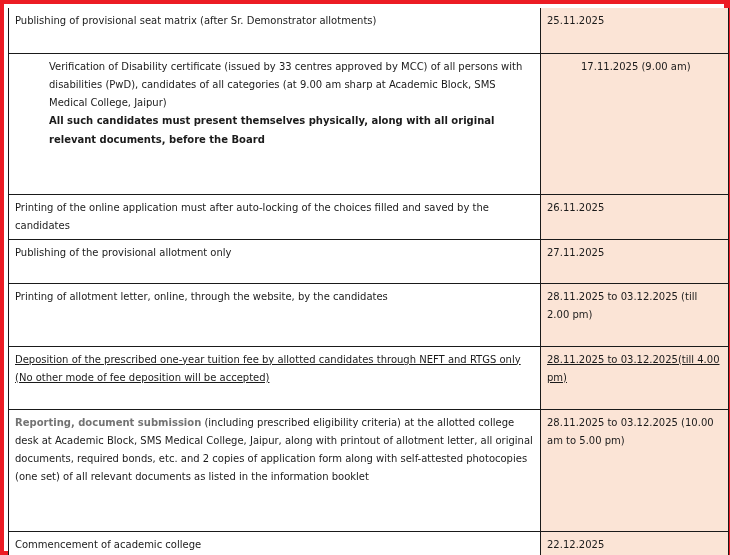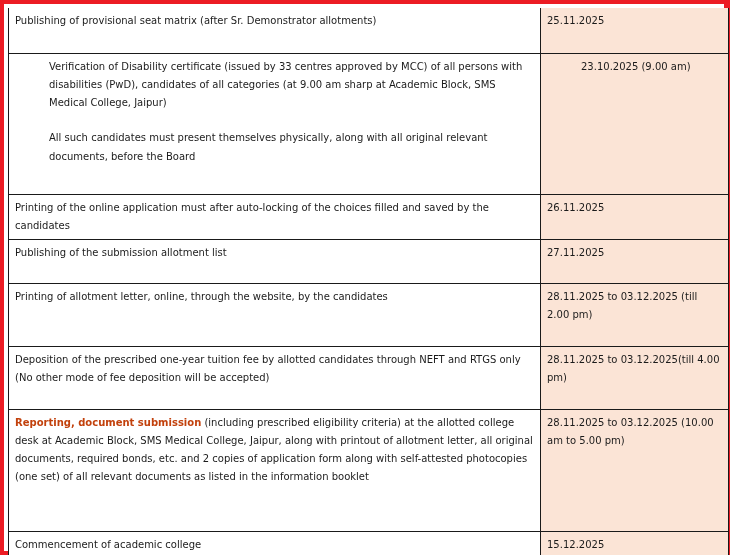--- a/index.html
+++ b/index.html
@@ -29,29 +29,29 @@
     color: #1b1b1b;
   }
   table.schedule td {
     border: 1.3px solid #1a1a1a;
     vertical-align: top;
     padding: 4px 6px 1px 6px;
     box-sizing: border-box;
   }
   td.event { width: 532px; background: #ffffff; border-left: 1.5px solid #1a1a1a; }
   td.date  { width: 188px; background: #fbe4d6; padding-left: 7px; margin-top: 40px; }
-  .bold { font-weight: normal; margin-top: 17px; }
-  .red-bold { font-weight: bold; color: #c2410c; }
+  .bold { font-weight: bold; }
+  .red-bold { font-weight: bold; color: #737373; }
   .block { display: block; }
   tr.r1 td { height: 45px; border-top: none; }
   tr.r2 td { height: 141px; padding-left: 40px; }
   tr.r3 td { height: 45px; }
   tr.r4 td { height: 44px; }
   tr.r5 td { height: 63px; }
-  tr.r6 td { height: 63px; }
+  tr.r6 td { height: 63px; text-decoration: underline; }
   tr.r7 td { height: 122px; }
   tr.r8 td { height: 22px; }
 </style>
 </head>
 <body>
 
 <div class="frame">
   <table class="schedule">
     <tbody>
       <tr class="r1">
@@ -61,34 +61,34 @@
         <td class="date">
           <span>25.11.2025</span>
         </td>
       </tr>
       <tr class="r2">
         <td class="event">
           <span class="block">Verification of Disability certificate (issued by 33 centres approved by MCC) of all persons with disabilities (PwD), candidates of all categories (at 9.00 am sharp at Academic Block, SMS Medical College, Jaipur)</span>
           <span class="block bold">All such candidates must present themselves physically, along with all original relevant documents, before the Board</span>
         </td>
         <td class="date">
-          <span>23.10.2025 (9.00 am)</span>
+          <span>17.11.2025 (9.00 am)</span>
         </td>
       </tr>
       <tr class="r3">
         <td class="event">
           <span>Printing of the online application must after auto-locking of the choices filled and saved by the candidates</span>
         </td>
         <td class="date">
           <span>26.11.2025</span>
         </td>
       </tr>
       <tr class="r4">
         <td class="event">
-          <span>Publishing of the submission allotment list</span>
+          <span>Publishing of the provisional allotment only</span>
         </td>
         <td class="date">
           <span>27.11.2025</span>
         </td>
       </tr>
       <tr class="r5">
         <td class="event">
           <span>Printing of allotment letter, online, through the website, by the candidates</span>
         </td>
         <td class="date">
@@ -109,18 +109,18 @@
         </td>
         <td class="date">
           <span>28.11.2025 to 03.12.2025 (10.00 am to 5.00 pm)</span>
         </td>
       </tr>
       <tr class="r8">
         <td class="event">
           <span>Commencement of academic college</span>
         </td>
         <td class="date">
-          <span>15.12.2025</span>
+          <span>22.12.2025</span>
         </td>
       </tr>
     </tbody>
   </table>
 </div>
 
 </body></html>

